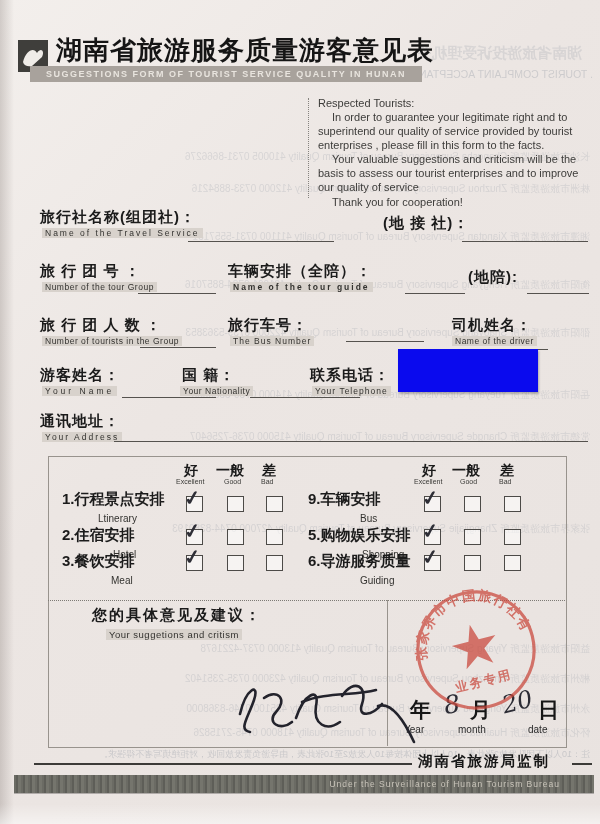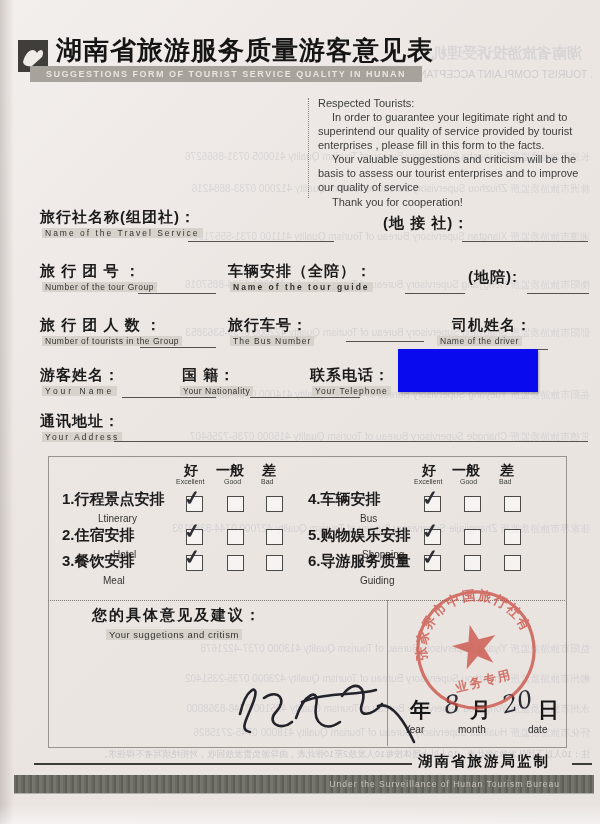--- a/index.html
+++ b/index.html
@@ -91,21 +91,21 @@
   <div class="lbl" style="left:468px;top:268px;">(地陪):</div>
   <div class="ul" style="left:527px;top:293px;width:62px;"></div>
 
   <div class="lbl" style="left:40px;top:316px;">旅 行 团 人 数 ：</div>
   <div class="cap" style="left:42px;top:336px;">Number of tourists in the Group</div>
   <div class="ul" style="left:140px;top:347px;width:76px;"></div>
   <div class="lbl" style="left:228px;top:316px;">旅行车号：</div>
   <div class="cap" style="left:230px;top:336px;letter-spacing:1px;">The Bus Number</div>
   <div class="ul" style="left:346px;top:341px;width:78px;"></div>
   <div class="lbl" style="left:452px;top:316px;">司机姓名：</div>
-  <div class="cap" style="left:437px;top:336px;">Name of the driver</div>
+  <div class="cap" style="left:452px;top:336px;">Name of the driver</div>
   <div class="ul" style="left:452px;top:349px;width:96px;"></div>
 
   <div class="lbl" style="left:40px;top:366px;">游客姓名：</div>
   <div class="cap" style="left:42px;top:386px;letter-spacing:3px;">Your Name</div>
   <div class="ul" style="left:122px;top:397px;width:94px;"></div>
   <div class="lbl" style="left:182px;top:366px;">国    籍：</div>
   <div class="cap" style="left:180px;top:386px;">Your Nationality</div>
   <div class="ul" style="left:250px;top:397px;width:110px;"></div>
   <div class="lbl" style="left:310px;top:366px;">联系电话：</div>
   <div class="cap" style="left:312px;top:386px;letter-spacing:1px;">Your Telephone</div>
@@ -141,27 +141,27 @@
   <div class="chk" style="left:184px;top:488px;">✓</div>
 
   <div class="lbl" style="left:62px;top:526px;letter-spacing:0;">2.住宿安排</div>
   <div class="itemsub" style="left:113px;top:549px;">Hotel</div>
   <div class="cb" style="left:186px;top:529px;"></div>
   <div class="cb" style="left:227px;top:529px;"></div>
   <div class="cb" style="left:266px;top:529px;"></div>
   <div class="chk" style="left:184px;top:521px;">✓</div>
 
   <div class="lbl" style="left:62px;top:552px;letter-spacing:0;">3.餐饮安排</div>
-  <div class="itemsub" style="left:92px;top:575px;padding-left:11px;">Meal</div>
+  <div class="itemsub" style="left:100px;top:575px;padding-left:11px;">Meal</div>
   <div class="cb" style="left:186px;top:555px;"></div>
   <div class="cb" style="left:227px;top:555px;"></div>
   <div class="cb" style="left:266px;top:555px;"></div>
   <div class="chk" style="left:184px;top:547px;">✓</div>
 
-  <div class="lbl" style="left:308px;top:490px;letter-spacing:0;">4.车辆安排</div>
+  <div class="lbl" style="left:308px;top:490px;letter-spacing:0;">9.车辆安排</div>
   <div class="itemsub" style="left:360px;top:513px;">Bus</div>
   <div class="cb" style="left:424px;top:496px;"></div>
   <div class="cb" style="left:464px;top:496px;"></div>
   <div class="cb" style="left:504px;top:496px;"></div>
   <div class="chk" style="left:422px;top:488px;">✓</div>
 
   <div class="lbl" style="left:308px;top:526px;letter-spacing:0;">5.购物娱乐安排</div>
   <div class="itemsub" style="left:362px;top:549px;">Shopping</div>
   <div class="cb" style="left:424px;top:529px;"></div>
   <div class="cb" style="left:464px;top:529px;"></div>

